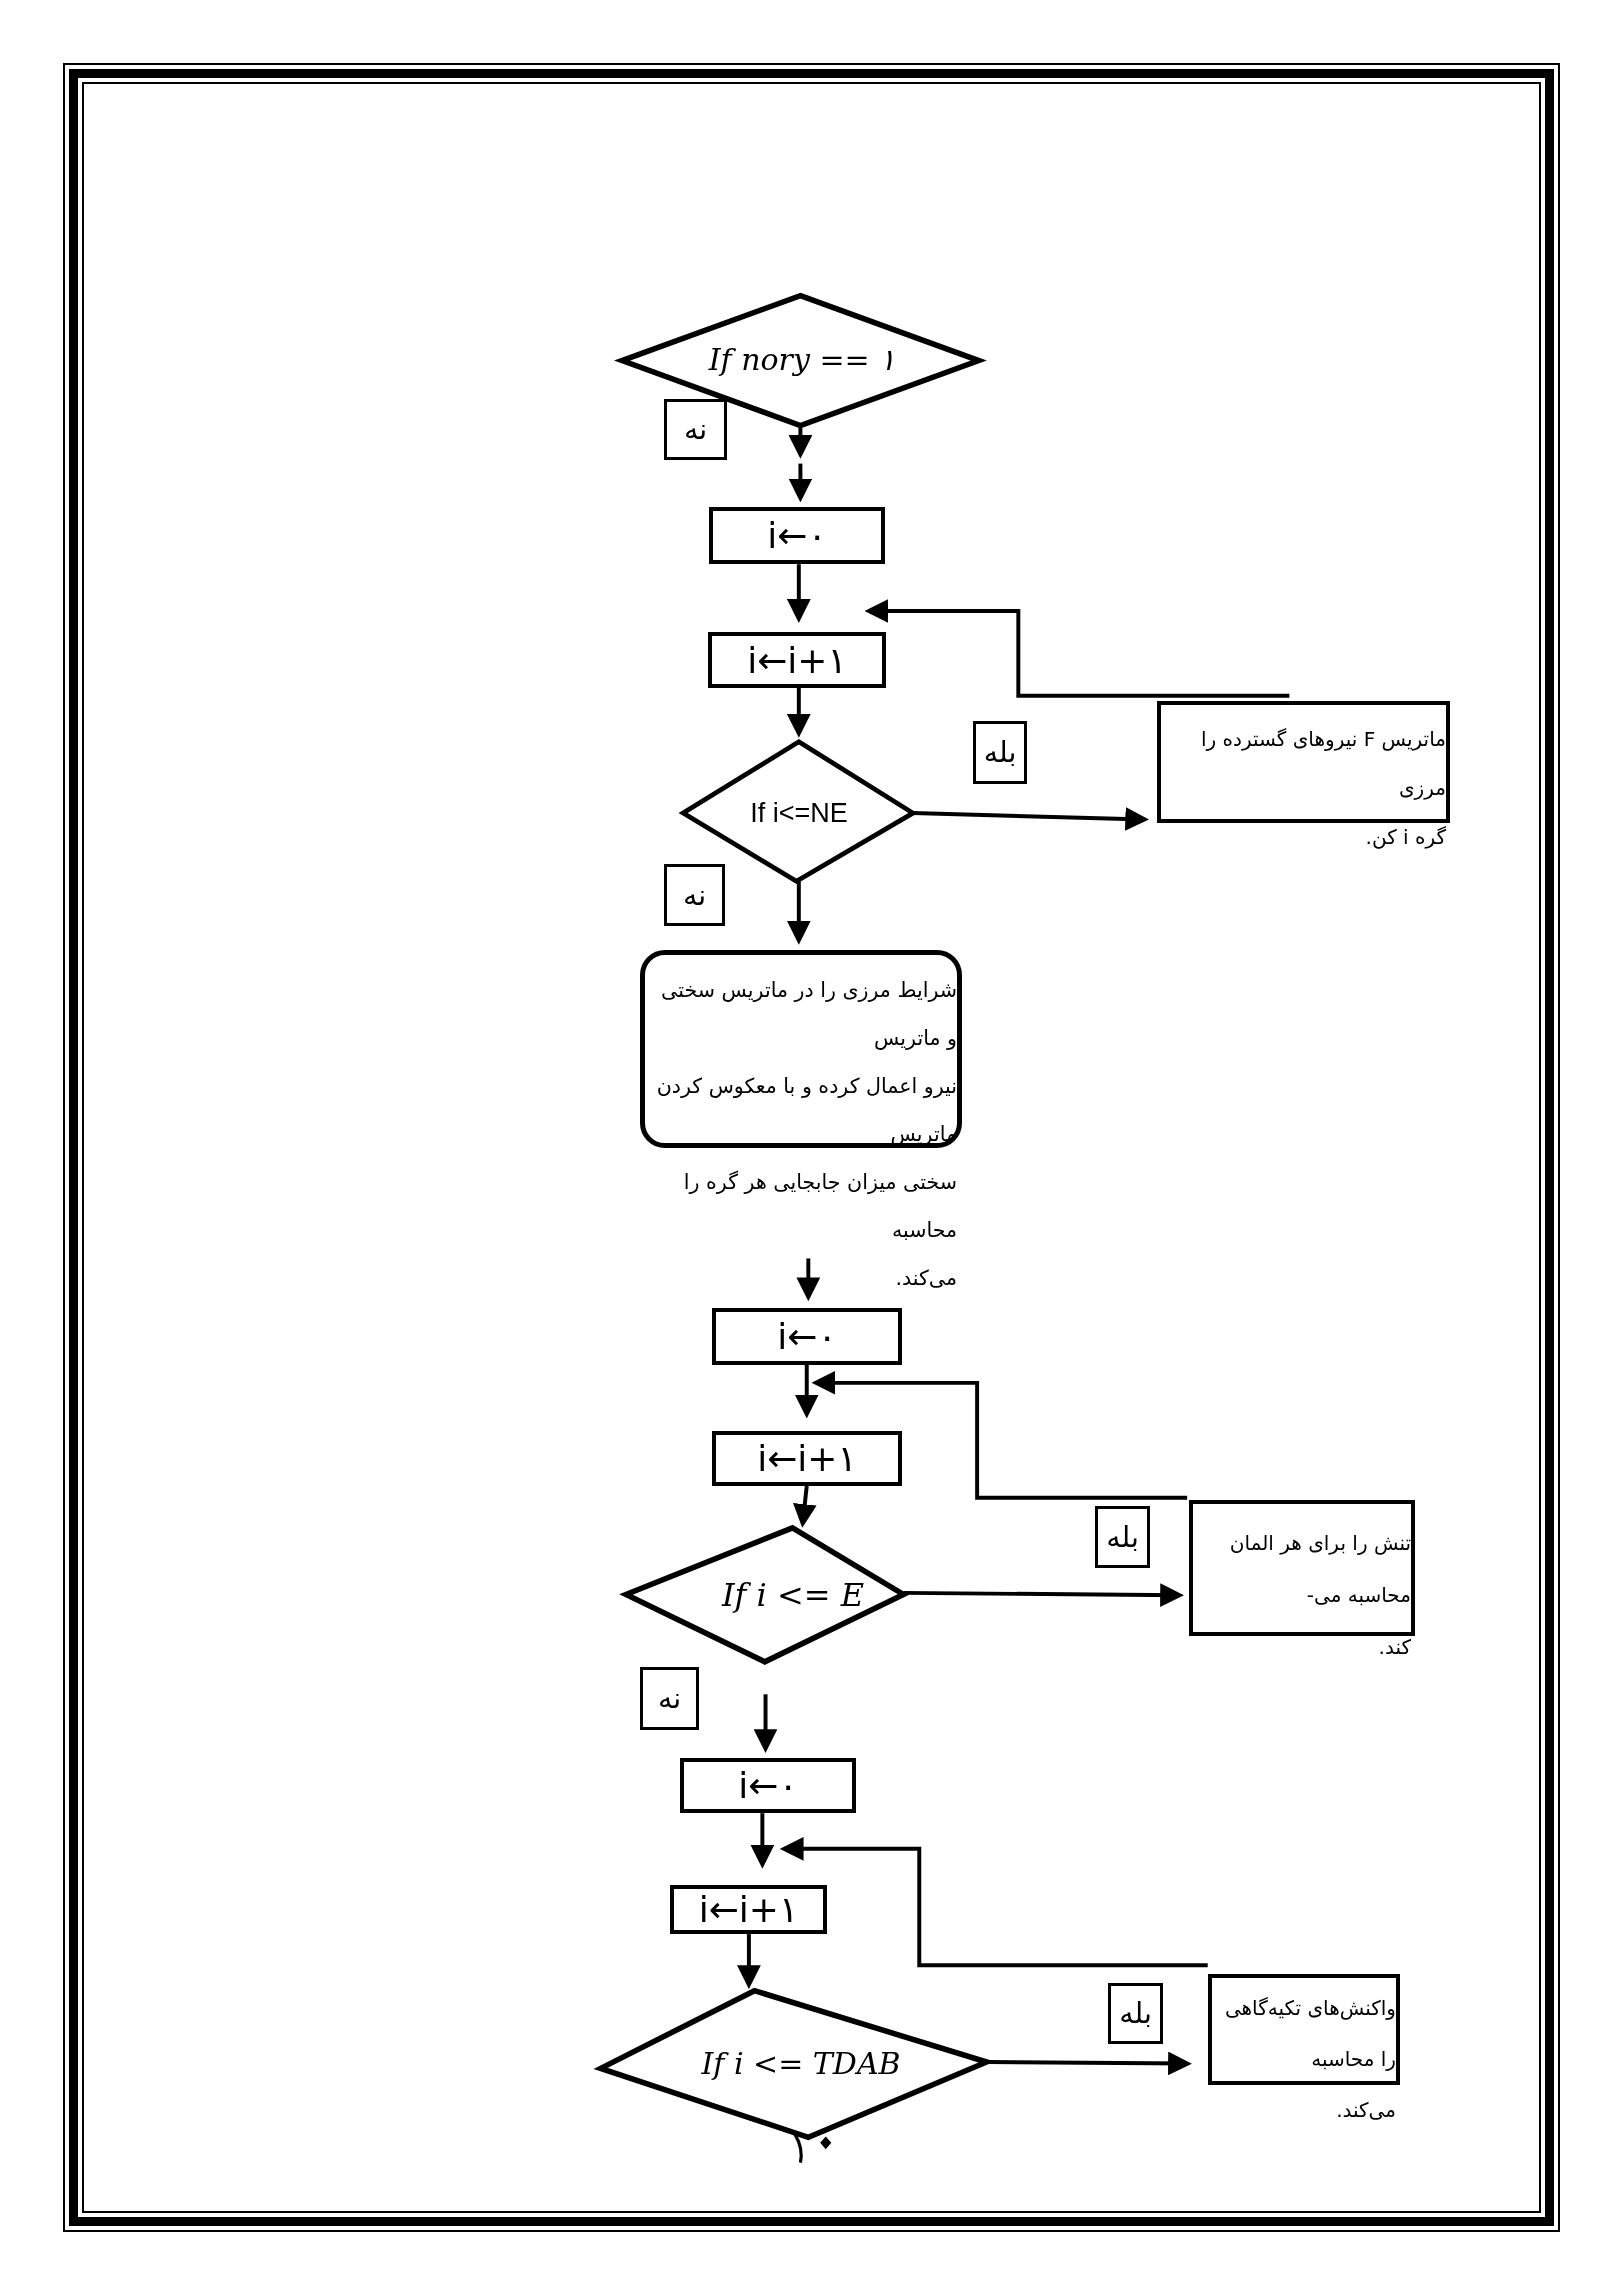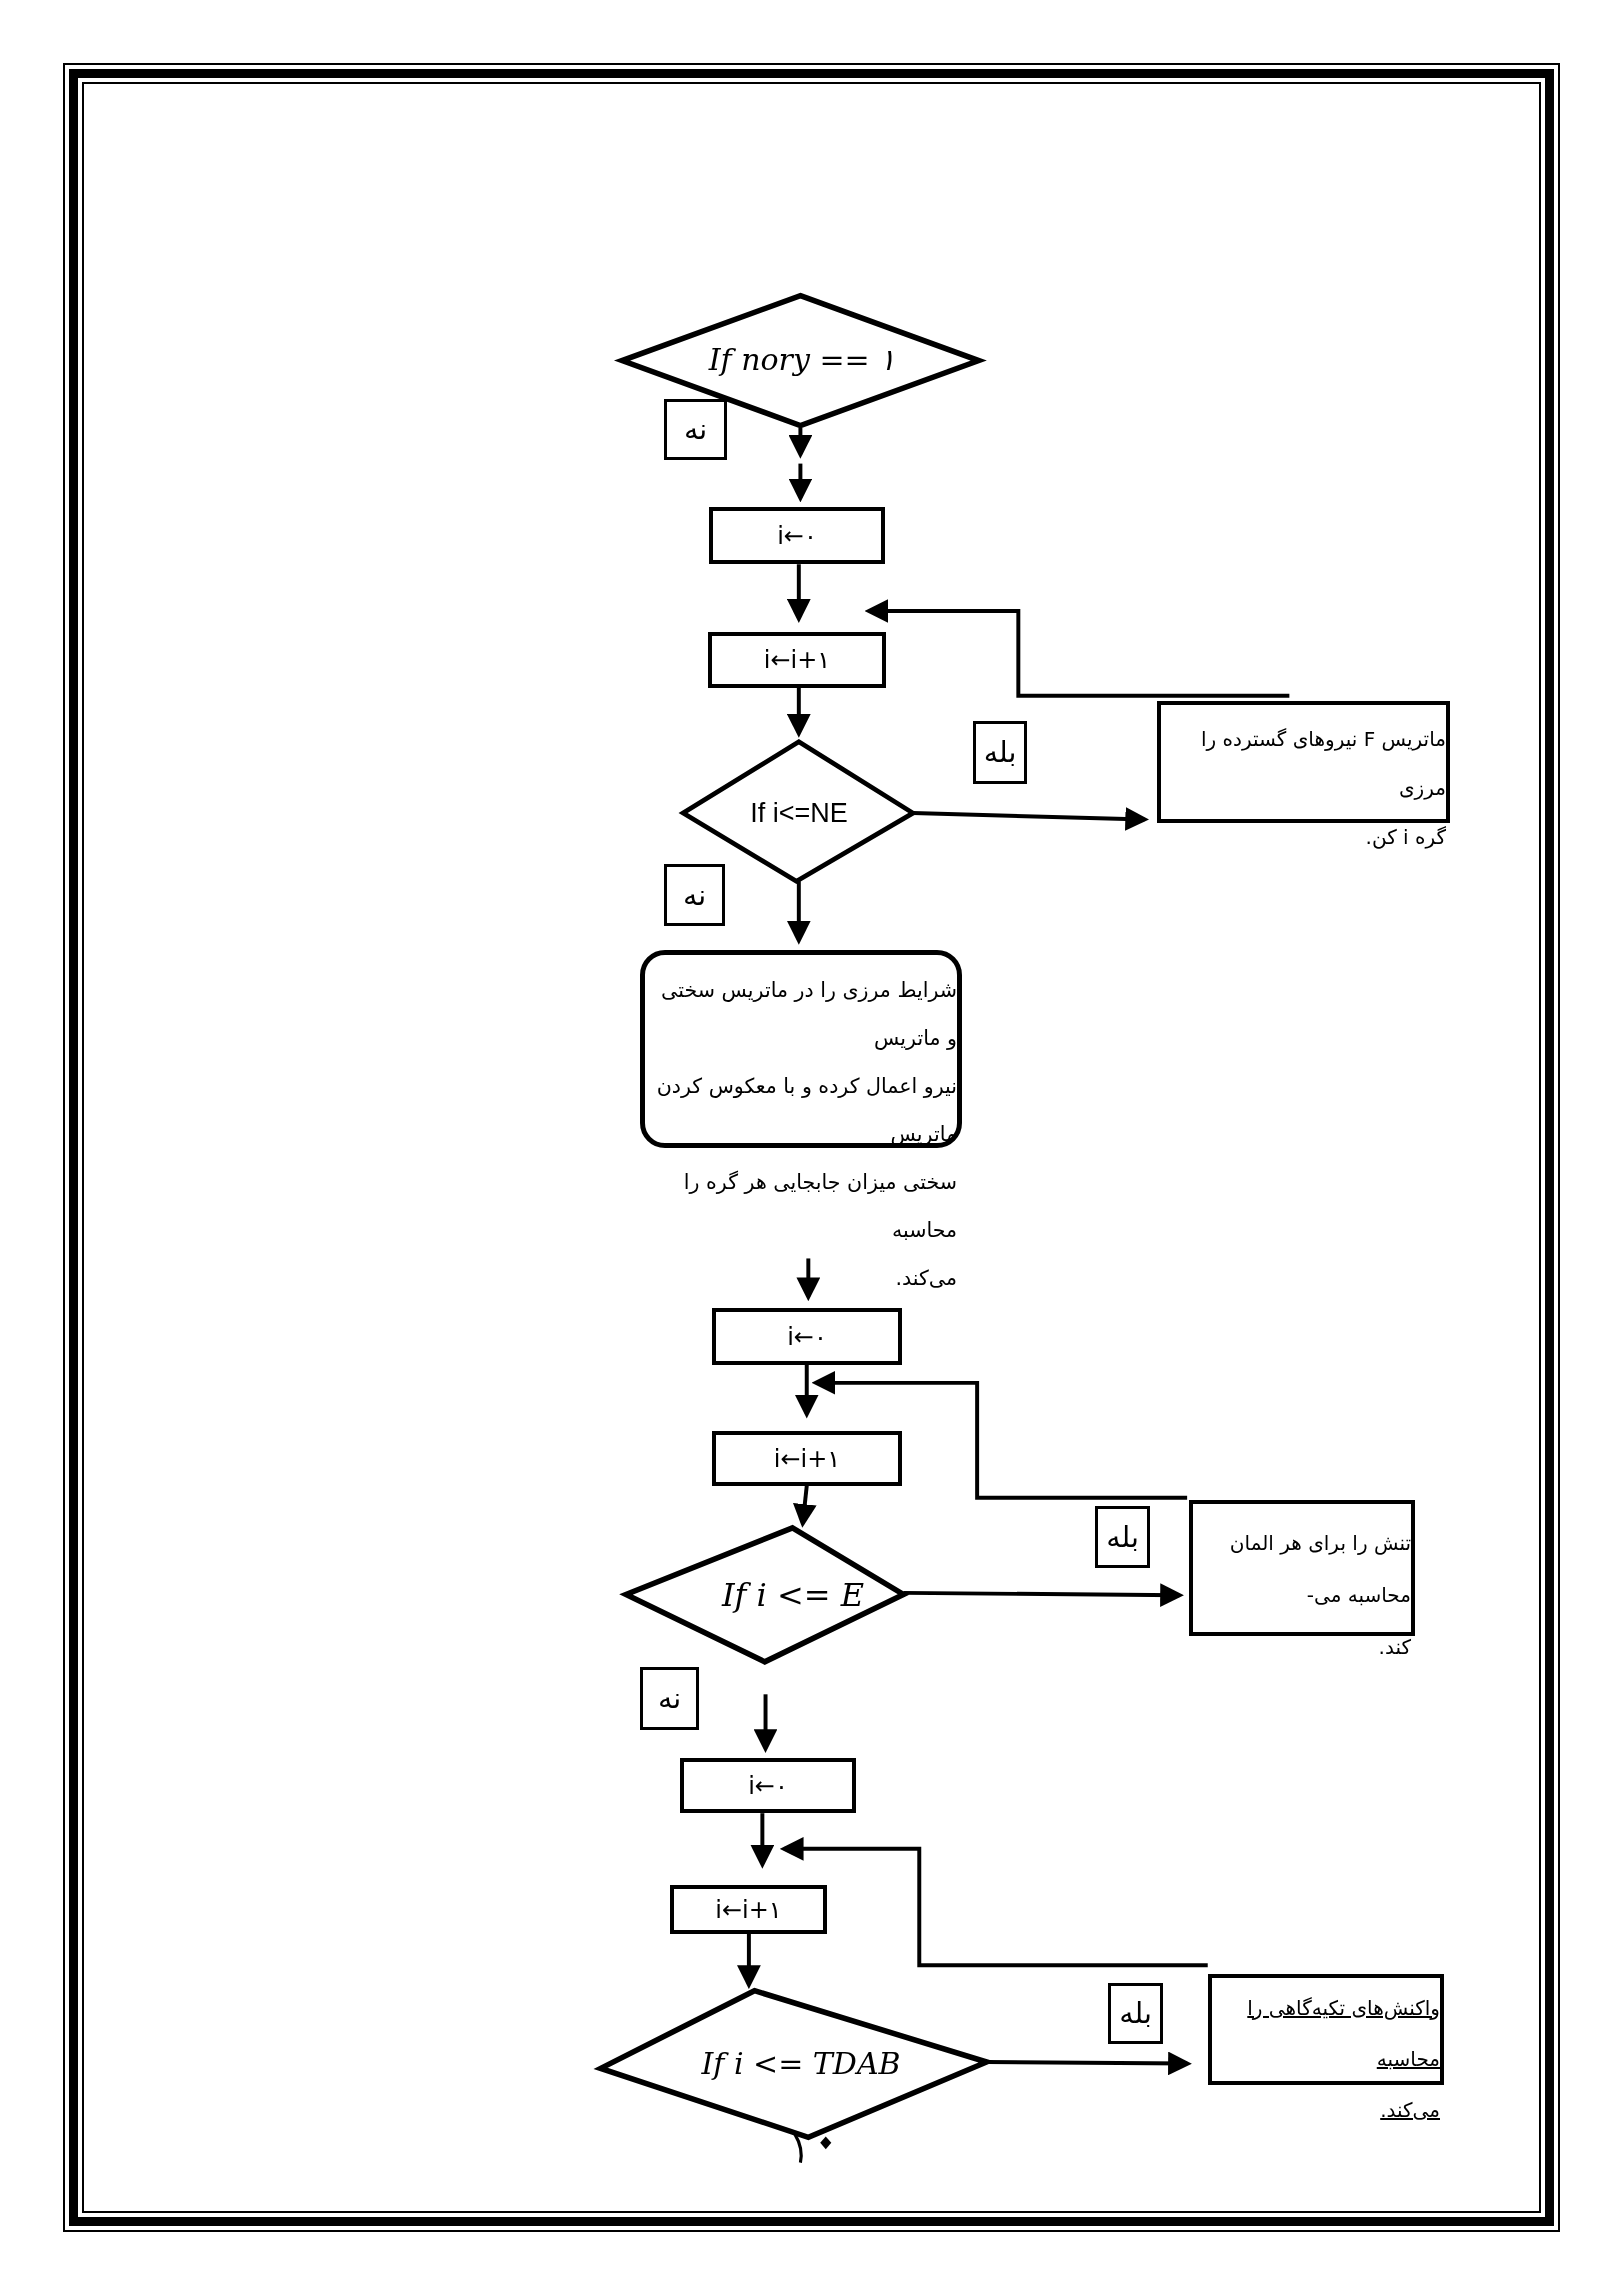--- a/index.html
+++ b/index.html
@@ -9,21 +9,21 @@
   }
   .frame{position:absolute;box-sizing:border-box;pointer-events:none;}
   .frame-outer{left:63px;top:63px;right:63px;bottom:63px;border:2.4px solid #000;}
   .frame-thick{left:69px;top:69px;right:69px;bottom:69px;border:9.5px solid #000;}
   .frame-inner{left:82px;top:82px;right:82px;bottom:82px;border:2.4px solid #000;}
   svg.connectors{position:absolute;left:0;top:0;width:1623px;height:2295px;}
   .node{
     position:absolute;box-sizing:border-box;background:#fff;border:4px solid #000;
     display:flex;align-items:center;justify-content:center;
   }
-  .proc{font-size:24px;font-family:"DejaVu Sans",sans-serif;direction:ltr;}
+  .proc{font-size:36px;font-family:"DejaVu Sans",sans-serif;direction:ltr;}
   .tag{font-size:28.5px;border-width:3.2px;direction:rtl;}
   .action{border-width:4.8px;direction:rtl;font-size:20px;line-height:49px;
     white-space:pre-line;align-items:flex-start;padding-top:9.5px;}
   .action.big{font-size:20.6px;line-height:48px;padding-top:11px;}
   .dlabel{
     position:absolute;transform:translate(-50%,-50%);white-space:nowrap;
     font-family:"DejaVu Serif",serif;font-style:italic;font-size:32px;direction:ltr;text-align:right;
   }
   .dlabel.upright{font-family:"Liberation Sans","DejaVu Sans",sans-serif;font-style:normal;font-size:27px;}
 </style>
@@ -92,17 +92,17 @@
   <div class="node tag" style="left:1108px;top:1983px;width:55px;height:61px;">بله</div>
 
   <div class="node action" style="left:1157px;top:701px;width:293px;height:122px;">ماتریس F نیروهای گسترده را مرزی
 گره i کن.</div>
   <div class="node action big" style="left:640px;top:950px;width:322px;height:198px;border-width:5.5px;border-radius:25px;">شرایط مرزی را در ماتریس سختی و ماتریس
 نیرو اعمال کرده و با معکوس کردن ماتریس
 سختی میزان جابجایی هر گره را محاسبه
 می‌کند.</div>
   <div class="node action" style="left:1189px;top:1500px;width:226px;height:136px;line-height:52px;padding-top:12.7px;">تنش را برای هر المان محاسبه می-
 کند.</div>
-  <div class="node action" style="left:1208px;top:1974px;width:236px;height:111px;line-height:51px;padding-top:4.8px;text-decoration:underline;">واکنش‌های تکیه‌گاهی را محاسبه
+  <div class="node action" style="left:1208px;top:1974px;width:192px;height:111px;line-height:51px;padding-top:4.8px;">واکنش‌های تکیه‌گاهی را محاسبه
 می‌کند.</div>
 
 </div>
 
 
 </body></html>

